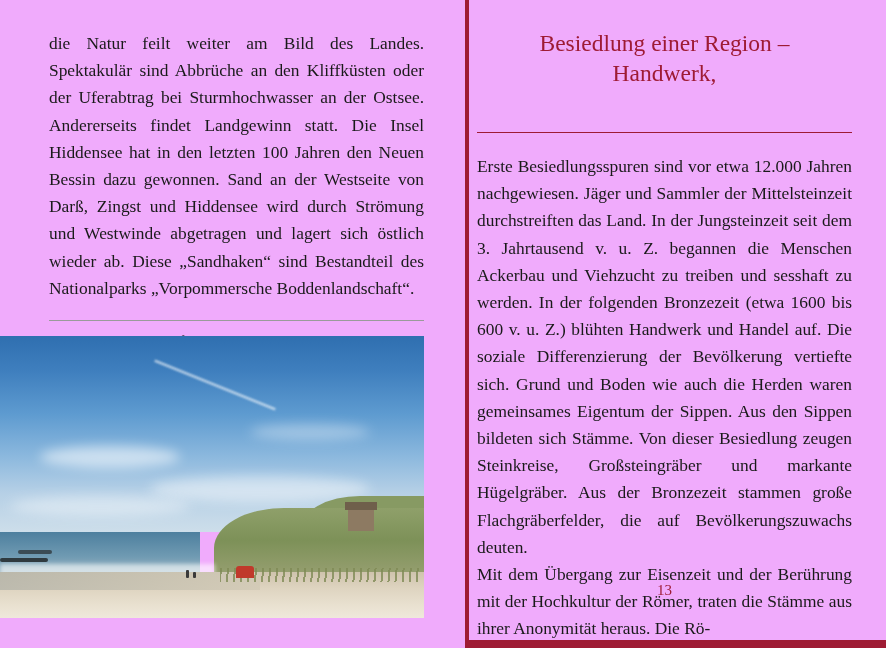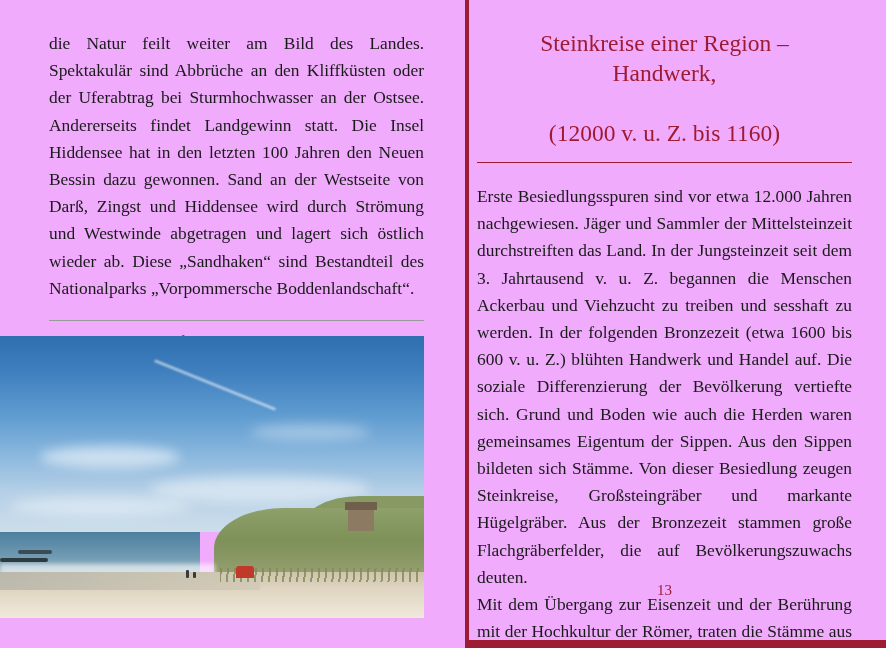--- a/index.html
+++ b/index.html
@@ -265,24 +265,23 @@
       <div class="tent"></div>
       <div class="person p1"></div>
       <div class="person p2"></div>
     </div>
   </div>
 
   <div class="v-divider"></div>
 
   <div class="right-col">
     <h1 class="chapter-title">
-      <span>Steinkreise einer Region –</span><br>
+      <span>Besiedlung einer Region –</span><br>
       <span>Handwerk,</span><br>
       <br>
-      <span>(12000 v. u. Z. bis 1160)</span>
     </h1>
     <hr class="title-rule">
     <p class="body-text">Erste Besiedlungsspuren sind vor etwa 12.000 Jahren nachgewiesen. Jäger und Sammler der Mittelsteinzeit durchstreiften das Land. In der Jungsteinzeit seit dem 3. Jahrtausend v. u. Z. begannen die Menschen Ackerbau und Viehzucht zu treiben und sesshaft zu werden. In der folgenden Bronzezeit (etwa 1600 bis 600 v. u. Z.) blühten Handwerk und Handel auf. Die soziale Differenzierung der Bevölkerung vertiefte sich. Grund und Boden wie auch die Herden waren gemeinsames Eigentum der Sippen. Aus den Sippen bildeten sich Stämme. Von dieser Besiedlung zeugen Steinkreise, Großsteingräber und markante Hügelgräber. Aus der Bronzezeit stammen große Flachgräberfelder, die auf Bevölkerungszuwachs deuten.</p>
     <p class="body-text">Mit dem Übergang zur Eisenzeit und der Berührung mit der Hochkultur der Römer, traten die Stämme aus ihrer Anonymität heraus. Die Rö-</p>
   </div>
 
   <div class="page-number">13</div>
   <div class="footer-band"></div>
 
 </div>

